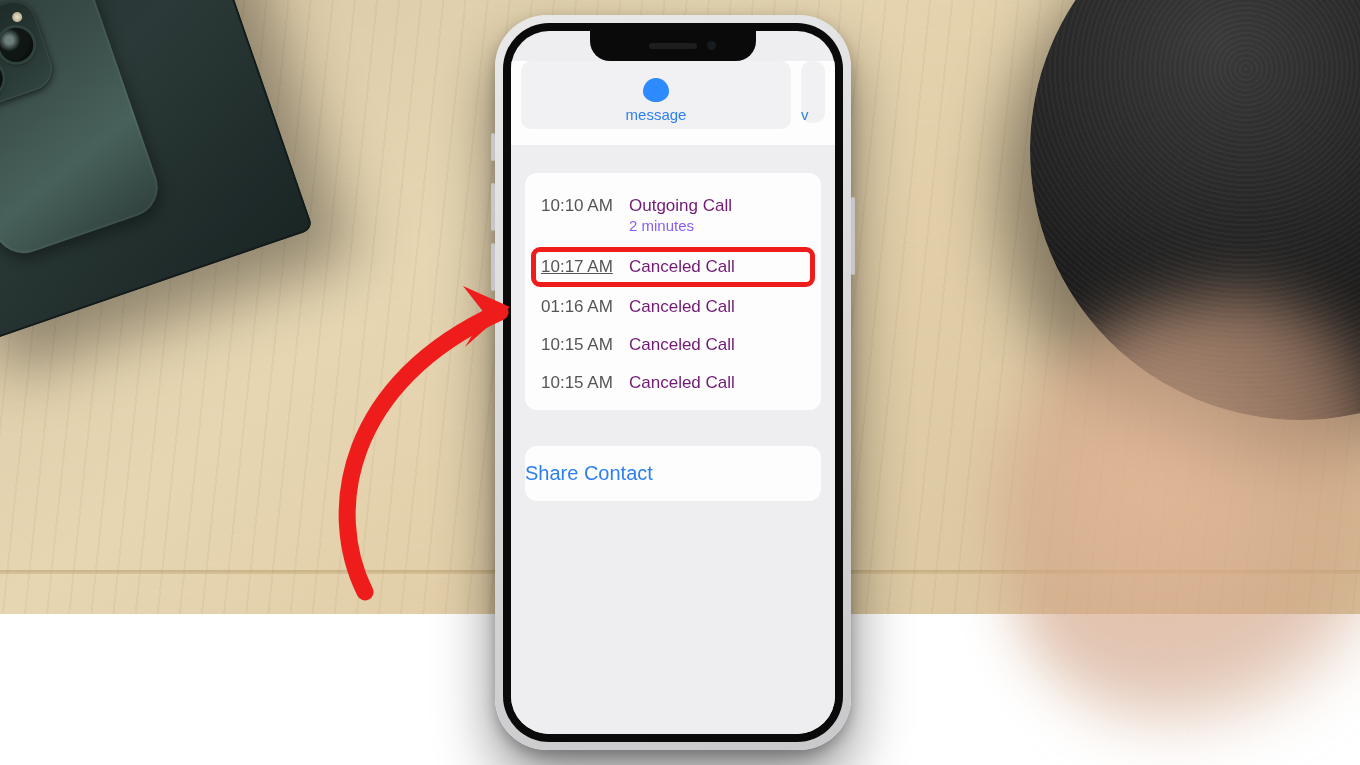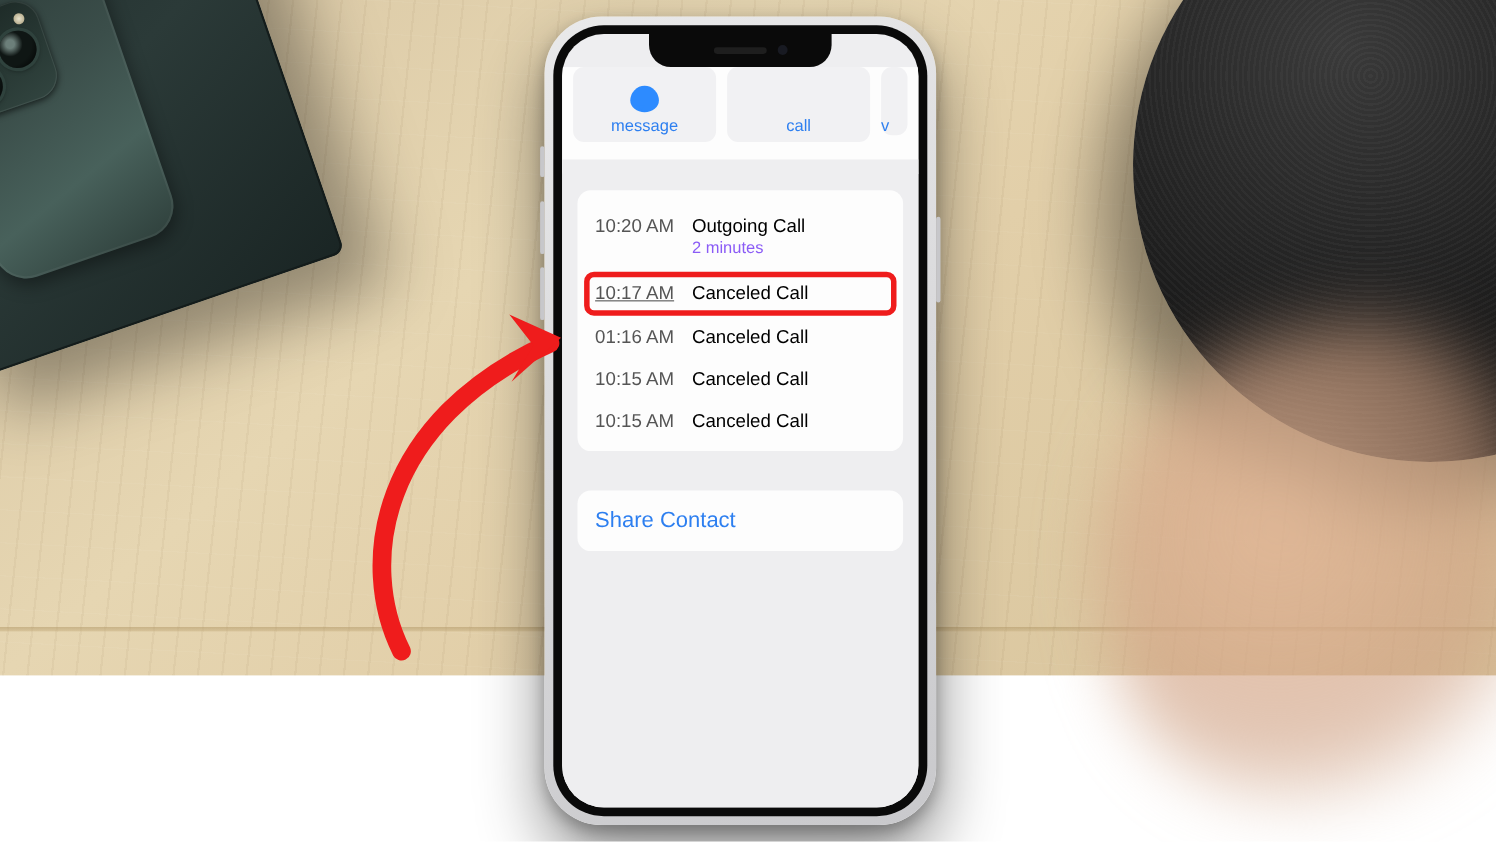--- a/index.html
+++ b/index.html
@@ -61,28 +61,28 @@
   .chip:last-child{flex:0 0 24px;padding:0;align-items:flex-start;}
   .bubble{width:26px;height:24px;background:#2d8bff;border-radius:50%/56% 56% 44% 44%;position:relative;margin-bottom:4px;}
   .bubble::after{content:"";position:absolute;left:5px;bottom:-4px;width:0;height:0;border:5px solid transparent;border-top-color:#2d8bff;border-right:none;transform:skewX(-28deg);}
 
   .content{position:absolute;top:114px;left:0;right:0;bottom:0;background:#eeeef0;overflow:hidden;}
 
   .card{margin:28px 14px 0;background:#fdfdfd;border-radius:12px;padding:14px 0 8px;}
   .card h3{margin:0 16px 10px;font-size:19px;font-weight:600;color:#111;}
   .row{display:flex;align-items:baseline;padding:9px 16px;font-size:17px;position:relative;}
   .row .time{width:88px;color:#555;font-variant-numeric:tabular-nums;}
-  .row .label{color:#000000;}
+  .row .label{color:#701a75;}
   .row .sub{position:absolute;left:104px;top:30px;color:#8b5cf6;font-size:15px;}
   .row.has-sub{padding-bottom:30px;}
   .row.hl{outline:5px solid #ef1c1c;outline-offset:-3px;border-radius:7px;margin:3px 8px;padding:8px 8px;}
   .row.hl .time{width:88px;text-decoration:underline;}
 
   .links{margin:36px 14px 0;background:#fdfdfd;border-radius:12px;}
-  .link{padding:16px 16px;color:#2d7ff0;font-size:20px;border-top:1px solid #ebebed;margin-top:29px;}
+  .link{padding:16px 0;color:#2d7ff0;font-size:20px;border-top:1px solid #ebebed;margin-top:29px;}
   .link:first-child{border-top:none;}
 
   
   .arrow{position:absolute;left:305px;top:252px;width:260px;height:360px;pointer-events:none;z-index:20;}
 </style>
 </head>
 <body>
 
 <div class="stage">
   <div class="plank"></div>
@@ -109,32 +109,29 @@
     <div class="frame">
       <div class="screen">
         <div class="notch"></div>
 
         <div class="chips">
           <div class="chip">
             <div class="bubble"></div>
             <span>message</span>
           </div>
           <div class="chip">
-            <span>call</span>
-          </div>
-          <div class="chip">
             <span>v</span>
           </div>
         </div>
 
         <div class="content">
           <div class="card">
 
             <div class="row has-sub">
-              <span class="time">10:20 AM</span>
+              <span class="time">10:10 AM</span>
               <span class="label">Outgoing Call</span>
               <span class="sub">2 minutes</span>
             </div>
 
             <div class="row hl">
               <span class="time">10:17 AM</span>
               <span class="label">Canceled Call</span>
             </div>
 
             <div class="row">

